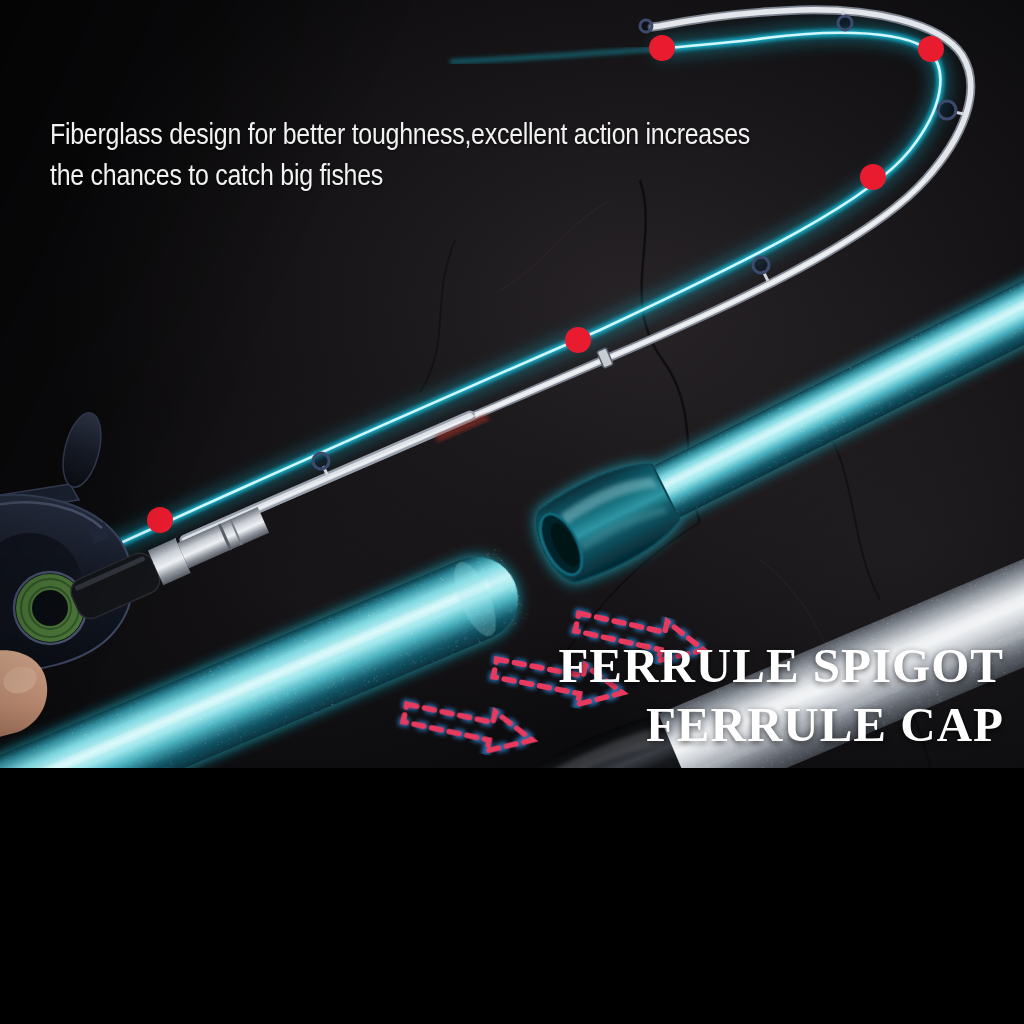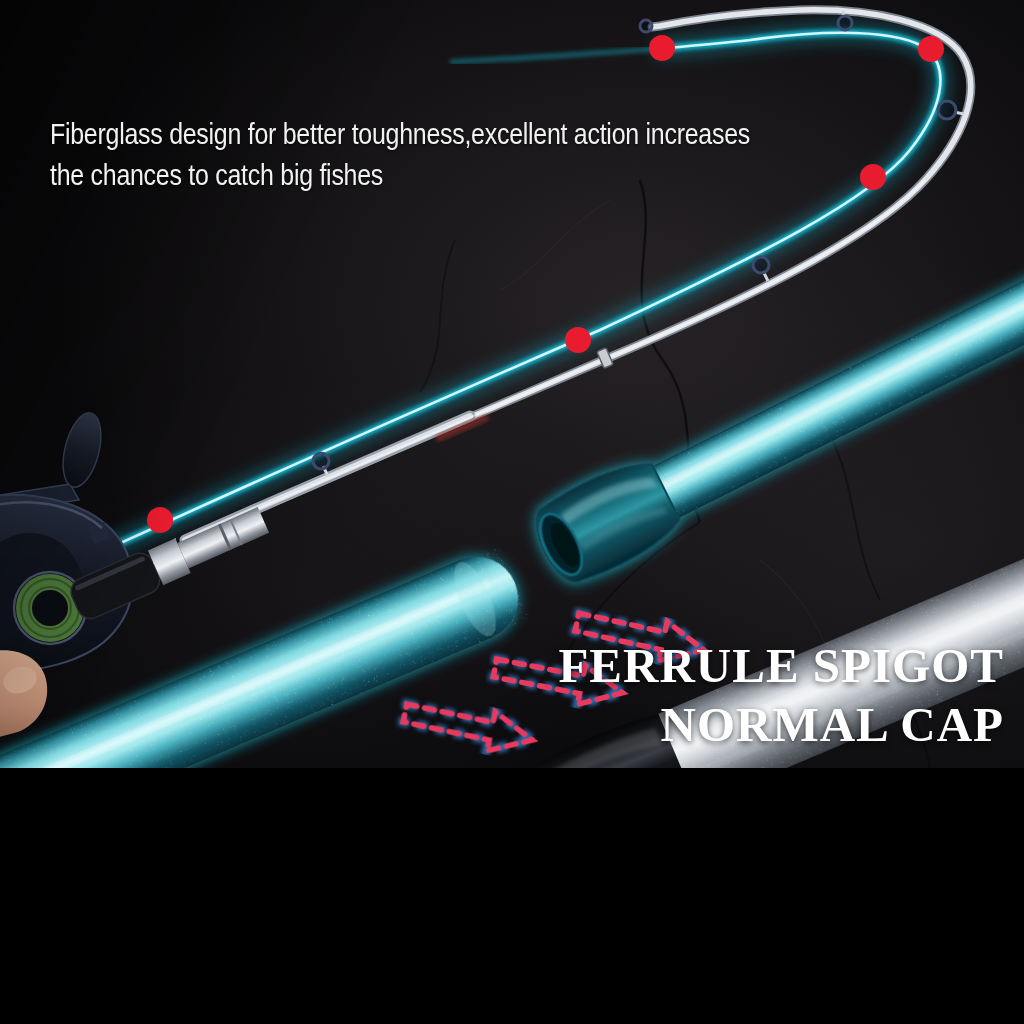--- a/index.html
+++ b/index.html
@@ -263,16 +263,16 @@
 
 <div class="vignette"></div>
 
 <div class="headline">
   <div>Fiberglass design for better toughness,excellent action increases</div>
   <div>the chances to catch big fishes</div>
 </div>
 
 <div class="title">
   <div>FERRULE SPIGOT</div>
-  <div>NORMAL CAP</div>
+  <div>FERRULE CAP</div>
 </div>
 
 </div>
 
 </body></html>

